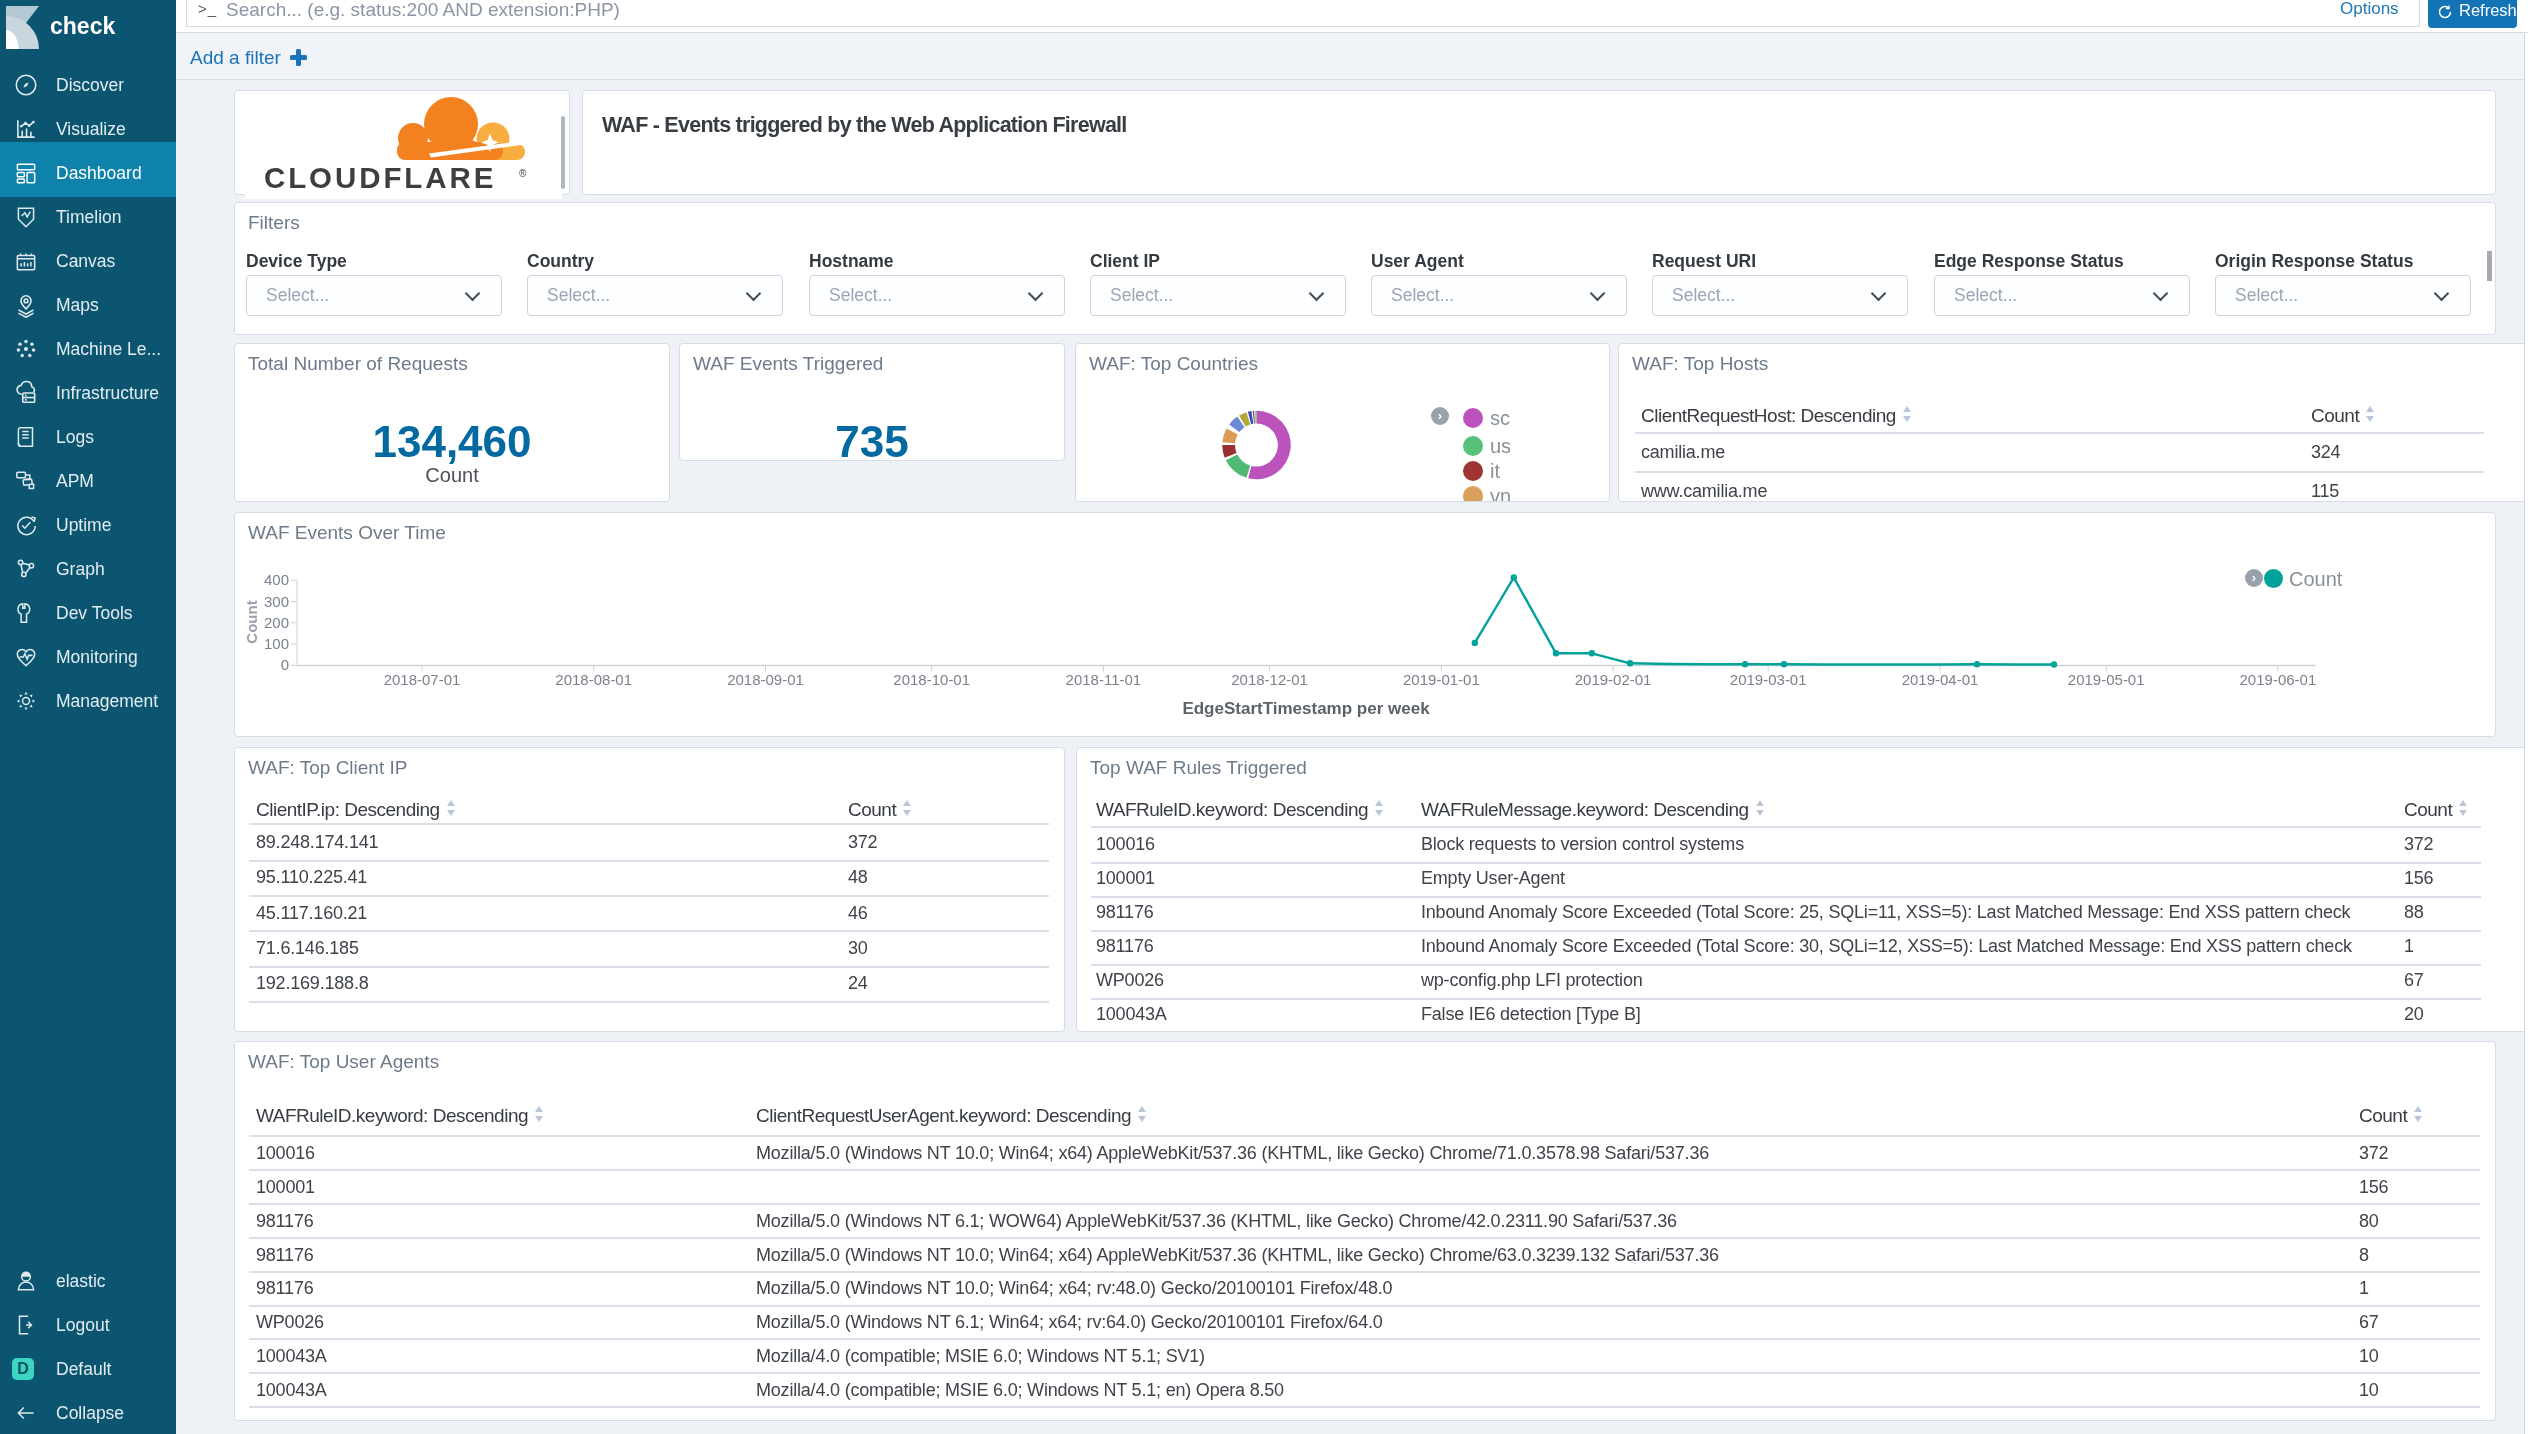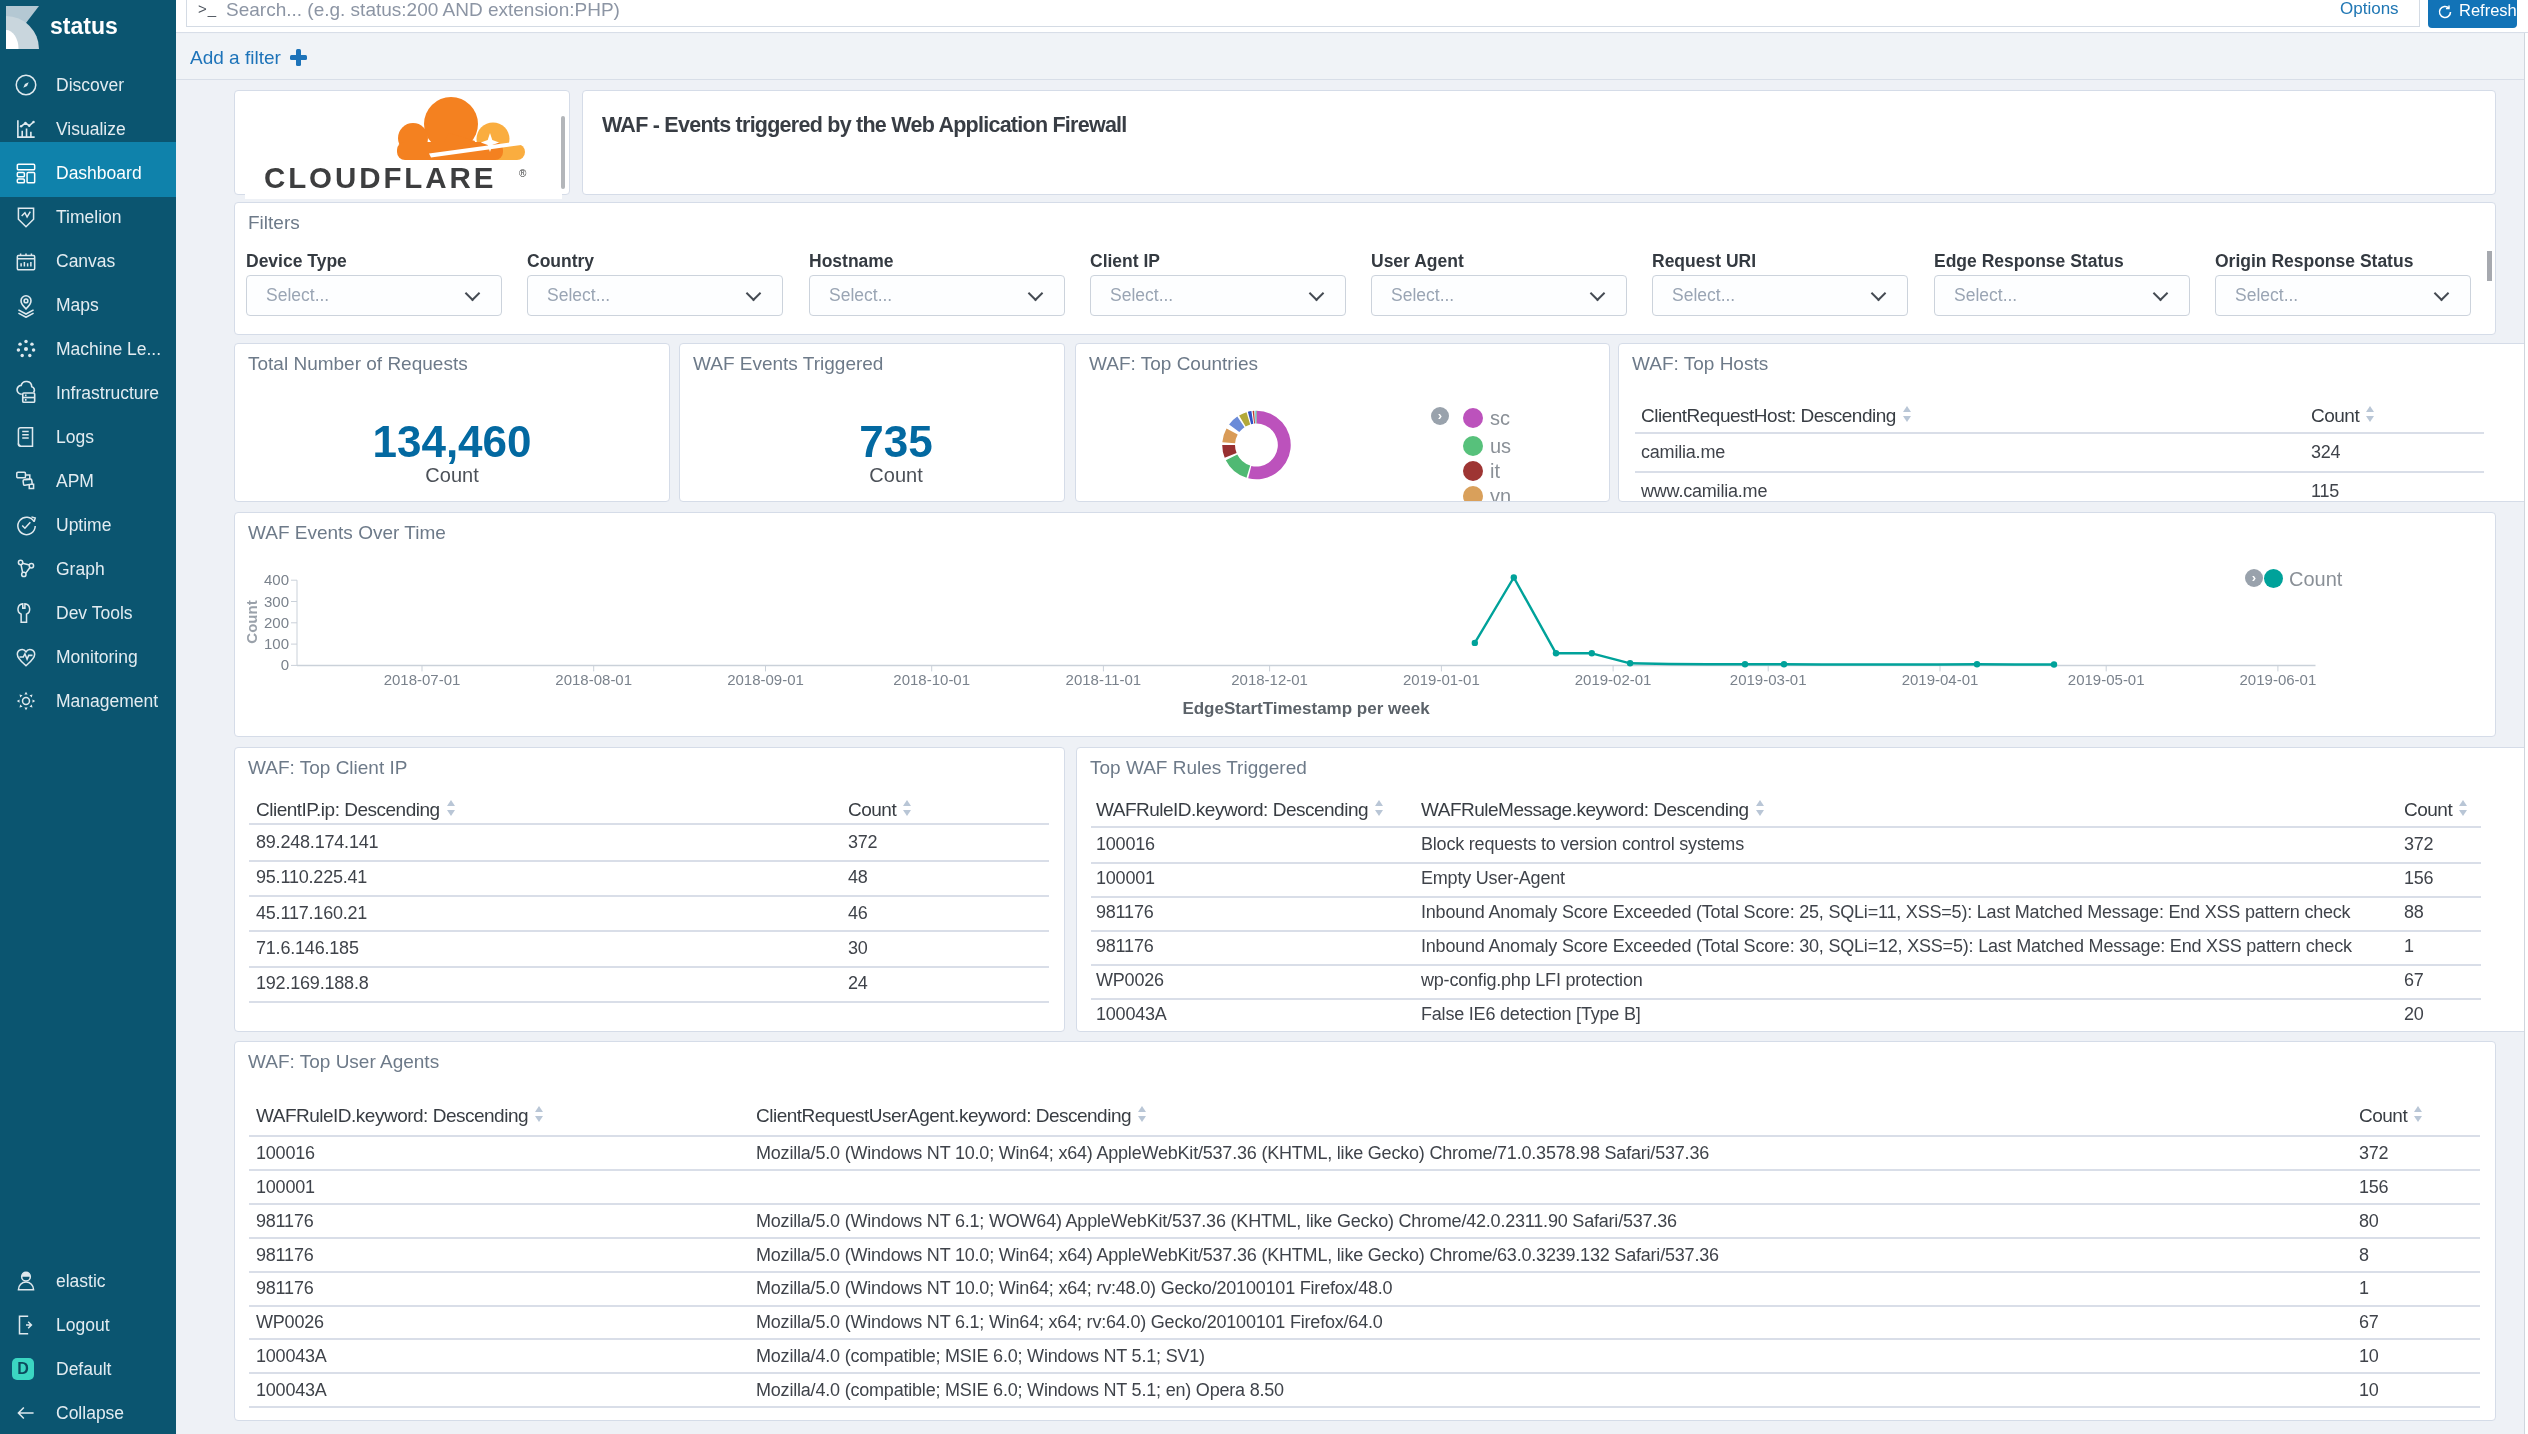--- a/index.html
+++ b/index.html
@@ -46,21 +46,21 @@
 <body>
 <div id="page">
 <div id="side">
   <div style="position:absolute;left:6px;top:6px;width:33px;height:43px;">
     <svg width="33" height="43" viewBox="0 0 33 43">
       <polygon points="0,0 33,0 0,43" fill="#b4c8d3"></polygon>
       <path d="M33,43 A33,33 0 0 0 0,10 L0,43 Z" fill="#c9d6dd"></path>
       <path d="M12.5,43 A12.5,19 0 0 0 0,24 L0,43 Z" fill="#ffffff"></path>
     </svg>
   </div>
-  <div style="position:absolute;left:50px;top:13px;font-size:23px;font-weight:700;color:#fff;">status</div>
+  <div style="position:absolute;left:50px;top:13px;font-size:23px;font-weight:700;color:#fff;">check</div>
   <div class="nav" style="top:63px;">
         <svg width="26" height="26" viewBox="0 0 24 24" fill="none" stroke="#dfe9ee" stroke-width="1.4">
           <circle cx="12" cy="12" r="9"></circle>
           <polygon points="14.5,9.5 11,11 9.5,14.5 13,13" fill="#dfe9ee" stroke="none"></polygon>
         </svg>
         <span class="lb">Discover</span>
       </div>
   <div class="nav" style="top:107px;">
         <svg width="26" height="26" viewBox="0 0 24 24" fill="none" stroke="#dfe9ee" stroke-width="1.5">
           <path d="M4.5,4 V19.5 H20"></path>
@@ -289,21 +289,21 @@
 <div class="fsel" style="left:2215px;top:275px;">
       <span>Select...</span>
       <i></i>
     </div>
 
 <div class="panel" style="left:234px;top:343px;width:436px;height:159px;">
   <div class="pt" style="left:13px;top:9px;">Total Number of Requests</div>
   <div class="mnum" style="top:73px;">134,460</div>
   <div class="mcnt" style="top:120px;">Count</div>
 </div>
-<div class="panel" style="left:679px;top:343px;width:386px;height:159px;padding-left:24px;">
+<div class="panel" style="left:679px;top:343px;width:386px;height:118px;">
   <div class="pt" style="left:13px;top:9px;">WAF Events Triggered</div>
   <div class="mnum" style="top:73px;">735</div>
   <div class="mcnt" style="top:120px;">Count</div>
 </div>
 <div class="panel" style="left:1075px;top:343px;width:535px;height:159px;">
   <div class="pt" style="left:13px;top:9px;">WAF: Top Countries</div>
   <svg style="position:absolute;left:0;top:0;" width="533" height="157" viewBox="0 0 533 157">
 <path d="M180.5,66.7 A34.3,34.3 0 1 1 172.2,134.3 L175.3,121.9 A21.5,21.5 0 1 0 180.5,79.5 Z" fill="#bc52bc"></path>
 <path d="M170.5,133.8 A34.3,34.3 0 0 1 149.8,116.3 L161.3,110.6 A21.5,21.5 0 0 0 174.2,121.6 Z" fill="#50b973"></path>
 <path d="M148.7,113.8 A34.3,34.3 0 0 1 146.2,101.0 L159.0,101.0 A21.5,21.5 0 0 0 160.6,109.1 Z" fill="#983031"></path>

